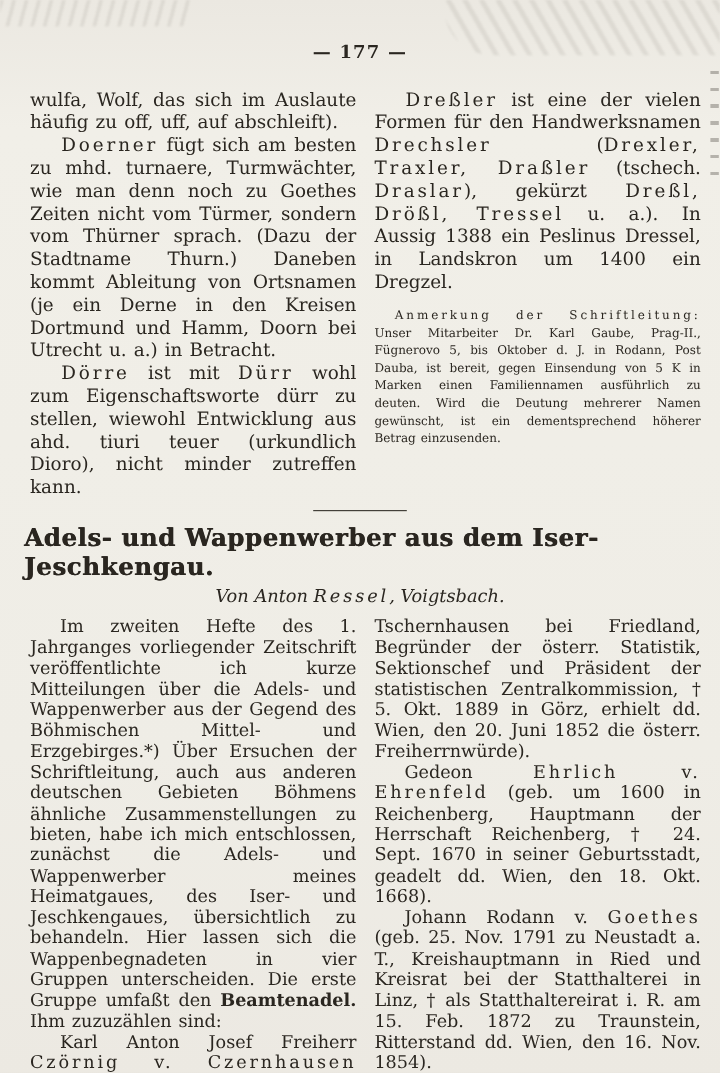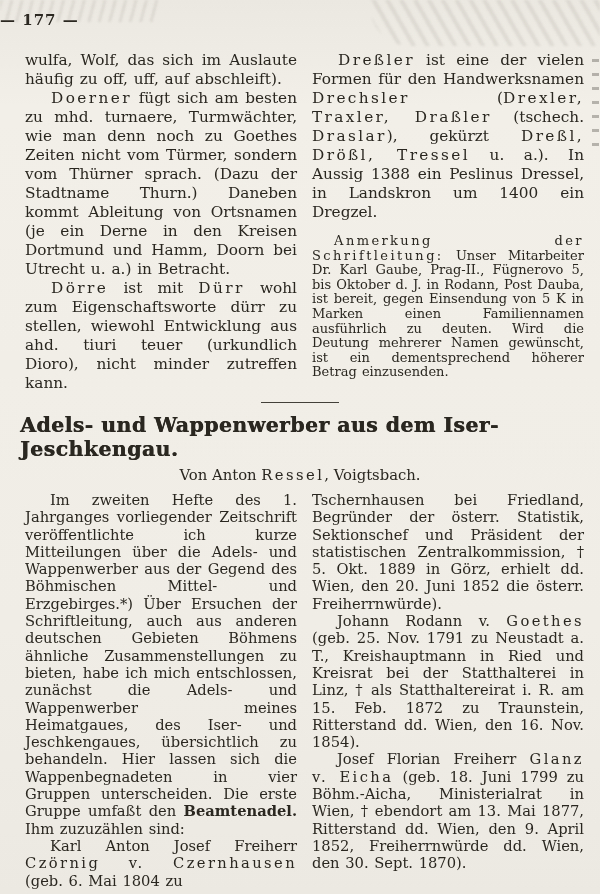--- a/index.html
+++ b/index.html
@@ -26,61 +26,62 @@
     background:repeating-linear-gradient(60deg, rgba(95,90,80,.22) 0 4px, transparent 4px 12px);
     filter:blur(1px); opacity:.5;
     border-bottom-left-radius:40px;
   }
   .edge-marks{
     position:absolute; right:1px; top:54px; width:7px; height:92px;
     background:repeating-linear-gradient(0deg, rgba(60,55,48,.55) 0 3px, transparent 3px 14px);
     opacity:.6;
   }
   .pagenum{
-    text-align:left;
+    text-align:center;
     padding-top:11px;
     font-size:15px;
     font-weight:bold;
     letter-spacing:1px;
     height:24px;
+    margin-top:23px;
   }
   .cols{
     display:flex;
     gap:15px;
     padding:0 16px 0 25px;
     text-align:justify;
   }
   .col{ flex:1; min-width:0; }
   .col p{ margin:0; word-spacing:1px; }
   .top .col{ font-size:15.3px; line-height:19px; }
   .top{ padding-top:16px; min-height:285px; }
   .ind{ text-indent:1.7em; }
   .sp{ letter-spacing:2.4px; }
   .b{ font-weight:bold; }
-  .small{ font-size:13px; line-height:14.6px; }
+  .small{ font-size:10px; line-height:14.6px; }
   .gapt{ margin-top:12px !important; }
   .rule-center{
     width:78px; height:0;
     border-top:1.6px solid #43403a;
     margin:9px auto 8px auto;
   }
   .title{
     text-align:left;
     font-size:20.5px;
     font-weight:bold;
     letter-spacing:.4px;
     text-shadow:.4px 0 0 currentColor;
     padding:2px 20px 1px 20px;
   }
   .byline{
     text-align:center;
     font-size:14.8px;
     padding:4px 0 8px 0;
   }
-  .byline p{ margin:0; }
+  .byline p{ margin:0;font-style:italic; }
   .article-cols .col{ font-size:14.7px; line-height:17.3px; }
 </style>
 </head>
 <body>
 
 <div class="page">
 
   <div class="smudge-tl"></div>
   <div class="smudge-tr"></div>
   <div class="edge-marks"></div>
@@ -110,18 +111,19 @@
   <div class="cols article-cols">
     <div class="col">
       <div>
           <p class="ind"><span>Im zweiten Hefte des 1. Jahrganges vorliegender Zeitschrift veröffentlichte ich kurze Mitteilungen über die Adels- und Wappenwerber aus der Gegend des Böhmischen Mittel- und Erzgebirges.*) Über Ersuchen der Schriftleitung, auch aus anderen deutschen Gebieten Böhmens ähnliche Zusammenstellungen zu bieten, habe ich mich entschlossen, zunächst die Adels- und Wappenwerber meines Heimatgaues, des Iser- und Jeschkengaues, übersichtlich zu behandeln. Hier lassen sich die Wappenbegnadeten in vier Gruppen unterscheiden. Die erste Gruppe umfaßt den </span><span class="b">Beamtenadel.</span><span> Ihm zuzuzählen sind:</span></p>
           <p class="ind"><span>Karl Anton Josef Freiherr </span><span class="sp">Czörnig v. Czernhausen</span><span> (geb. 6. Mai 1804 zu</span></p>
         </div>
 
     </div>
     <div class="col">
         <p><span>Tschernhausen bei Friedland, Begründer der österr. Statistik, Sektionschef und Präsident der statistischen Zentralkommission, † 5. Okt. 1889 in Görz, erhielt dd. Wien, den 20. Juni 1852 die österr. Freiherrnwürde).</span></p>
+        <p class="ind"><span>Gedeon </span><span class="sp">Ehrlich v. Ehrenfeld</span><span> (geb. um 1600 in Reichenberg, Hauptmann der Herrschaft Reichenberg, † 24. Sept. 1670 in seiner Geburtsstadt, geadelt dd. Wien, den 18. Okt. 1668).</span></p>
         <p class="ind"><span>Johann Rodann v. </span><span class="sp">Goethes</span><span> (geb. 25. Nov. 1791 zu Neustadt a. T., Kreishauptmann in Ried und Kreisrat bei der Statthalterei in Linz, † als Statthaltereirat i. R. am 15. Feb. 1872 zu Traunstein, Ritterstand dd. Wien, den 16. Nov. 1854).</span></p>
         <p class="ind"><span>Josef Florian Freiherr </span><span class="sp">Glanz v. Eicha</span><span> (geb. 18. Juni 1799 zu Böhm.-Aicha, Ministerialrat in Wien, † ebendort am 13. Mai 1877, Ritterstand dd. Wien, den 9. April 1852, Freiherrnwürde dd. Wien, den 30. Sept. 1870).</span></p>
       </div>
   </div>
 
 </div>
 
 </body></html>

